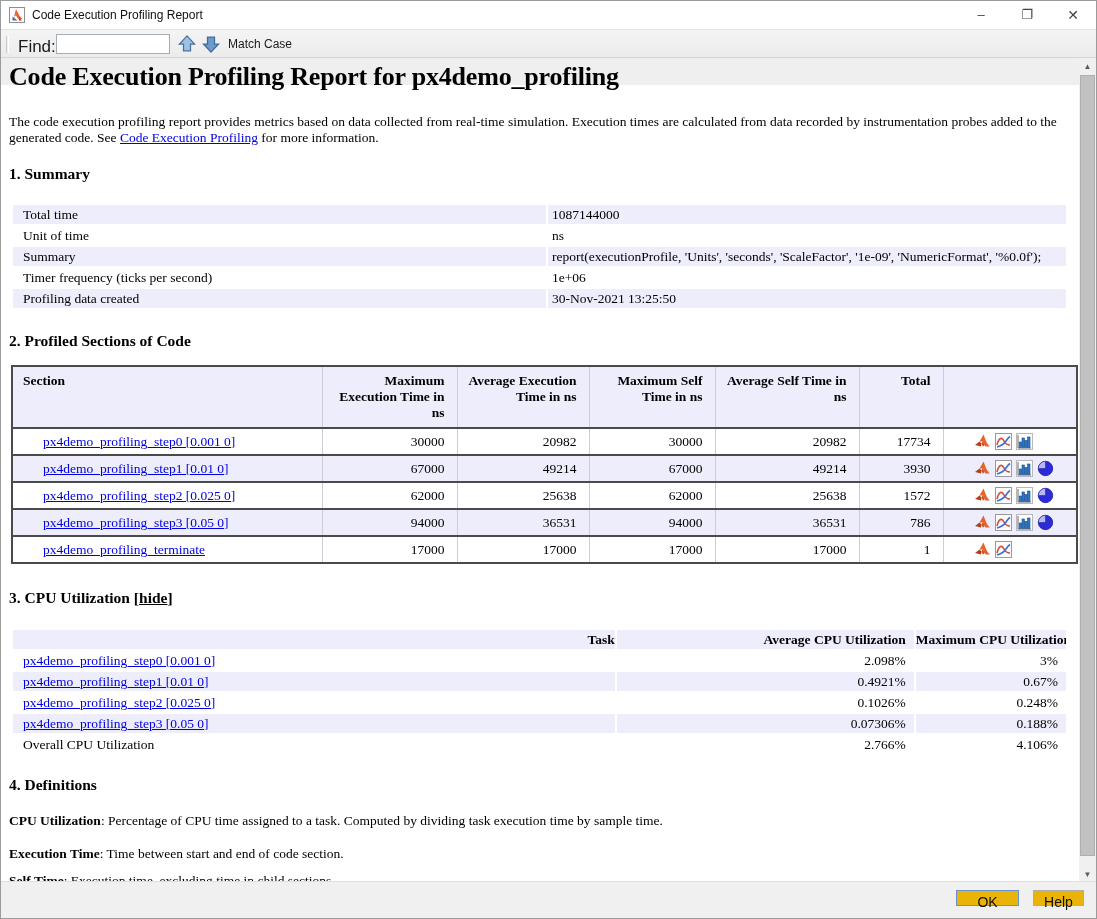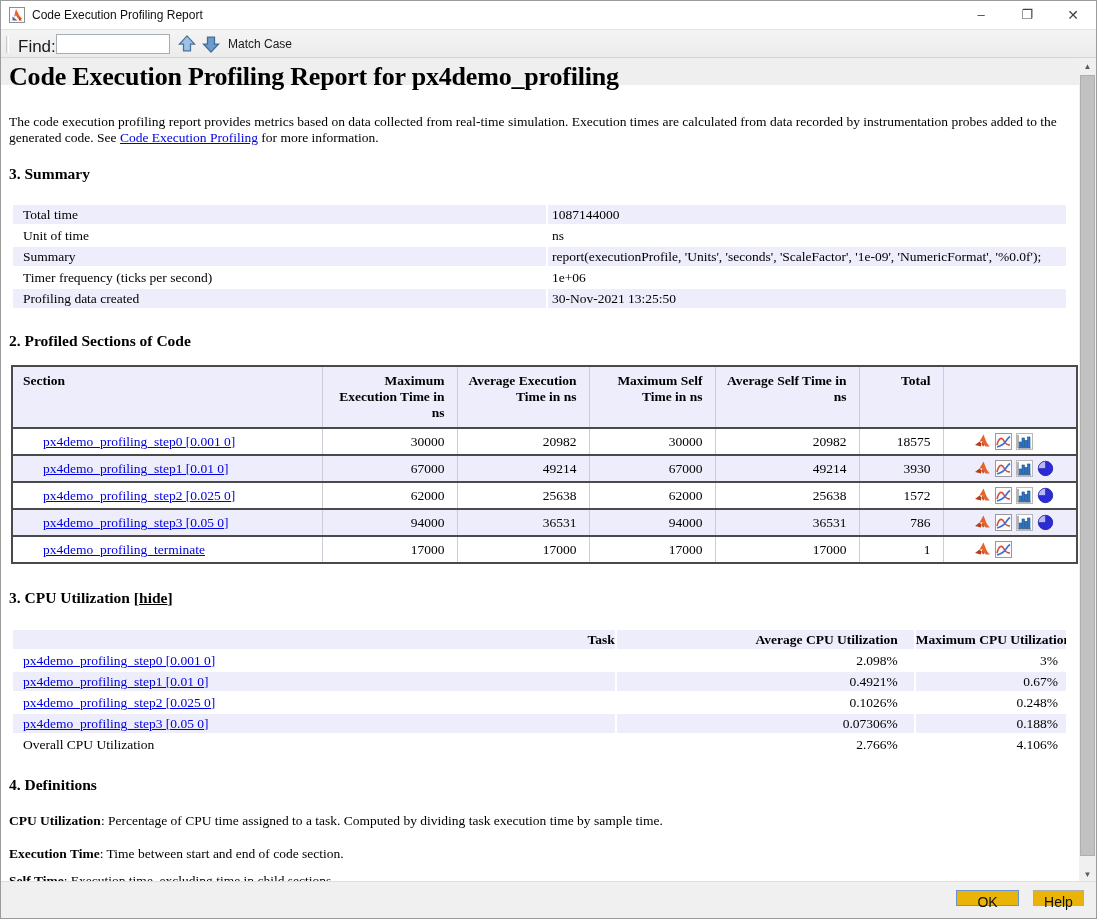--- a/index.html
+++ b/index.html
@@ -48,21 +48,21 @@
   table.flat td, table.flat th { height:19px; vertical-align:middle; overflow:hidden;
                white-space:nowrap; font-weight:normal; text-align:left; }
   #summary-table { top:145px; width:1057px; }
   #summary-table td.lbl { width:533px; padding-left:10px; }
   #summary-table td.val { padding-left:4px; }
   #summary-table tr.alt td { background:var(--lavender,#ededfb); }
 
   #cpu-table { top:570px; width:1057px; }
   #cpu-table th { font-weight:bold; background:var(--lavender,#ededfb);text-align:right; }
   #cpu-table .c0 { width:529px; padding-left:10px; }
-  #cpu-table .c1 { width:261px; text-align:right; padding-right:16px; }
+  #cpu-table .c1 { width:261px; text-align:right; padding-right:8px; }
   #cpu-table .c2 { text-align:right; padding-right:8px; }
   #cpu-table tr.alt td { background:var(--lavender,#ededfb); }
 
   
   #sections-table { position:absolute; top:307px; left:10px; width:1067px;
                     border-collapse:collapse; font-size:13.5px; table-layout:fixed;
                     border:2px solid #4a4a4a;padding-left:48px; }
   #sections-table th, #sections-table td { border-left:1px solid #cdcdd8; overflow:hidden; }
   #sections-table tr { border-top:2px solid #4a4a4a; }
   #sections-table thead th { background:var(--lavender,#ededfb); font-weight:bold;
@@ -134,21 +134,21 @@
     </span>
     <span class="matchcase">Match Case</span>
   </div>
 
   <div class="content">
     <div class="topstrip"></div>
     <h1 class="report-title">Code Execution Profiling Report for px4demo_profiling</h1>
 
     <p class="intro"><span>The code execution profiling report provides metrics based on data collected from real-time simulation. Execution times are calculated from data recorded by instrumentation probes added to the generated code. See </span><a class="rlink">Code Execution Profiling</a><span> for more information.</span></p>
 
-    <h3 class="sec" id="h-summary">3. Summary</h3>
+    <h3 class="sec" id="h-summary">1. Summary</h3>
 
     <table class="flat" id="summary-table">
       <tbody>
         <tr class="alt">
           <td class="lbl">Total time</td>
           <td class="val">1087144000</td>
         </tr>
         <tr>
           <td class="lbl">Unit of time</td>
           <td class="val">ns</td>
@@ -182,21 +182,21 @@
           <th class="c6"></th>
         </tr>
       </thead>
       <tbody>
         <tr>
           <td class="c0"><a class="rlink">px4demo_profiling_step0 [0.001 0]</a></td>
           <td class="c1">30000</td>
           <td class="c2">20982</td>
           <td class="c3">30000</td>
           <td class="c4">20982</td>
-          <td class="c5">18575</td>
+          <td class="c5">17734</td>
           <td class="c6"><span class="ricon"><svg viewBox="0 0 17 17" width="17" height="17">
     <path d="M1,12 L5.5,8.5 L7.5,10.5 L7,13.5 Z" fill="#b2401c"></path>
     <path d="M9.5,1.5 L12,8 C13,10.5 14.5,12.5 16,13.5 L11.5,13.5 C10.3,12 9.3,10 8.7,8.5 L5.5,8.5 Z" fill="#e8622a"></path>
     <path d="M7.5,10.5 L8.7,8.5 L10.5,12 L9,13.8 Z" fill="#c6501f"></path>
   </svg></span><span class="ricon"><svg viewBox="0 0 17 17" width="17" height="17">
     <rect x="0.5" y="0.5" width="16" height="16" fill="#fbfbfb" stroke="#9a9a9a"></rect>
     <path d="M2,12 C4,4 7,4 9,8 C10.5,11 12,12 15,12" fill="none" stroke="#d84a3a" stroke-width="1.6"></path>
     <path d="M2,14 C6,13 9,11 11,8 C12.5,5.8 13.5,4.5 15,3.5" fill="none" stroke="#3a6fd8" stroke-width="1.6"></path>
   </svg></span><span class="ricon"><svg viewBox="0 0 17 17" width="17" height="17">
     <rect x="0.5" y="0.5" width="16" height="16" fill="#fdfdfd" stroke="#b8b8b8"></rect>

